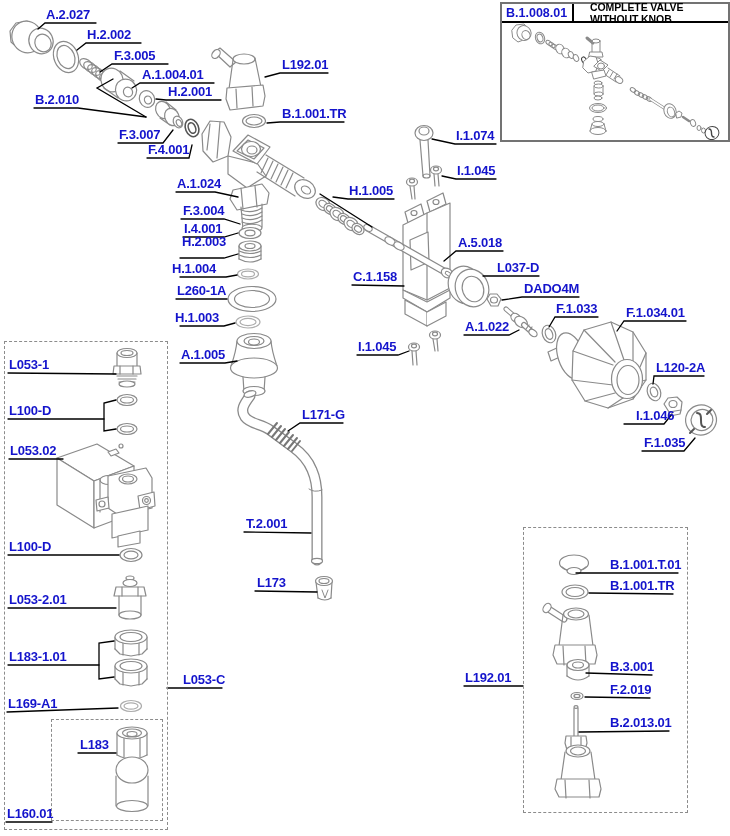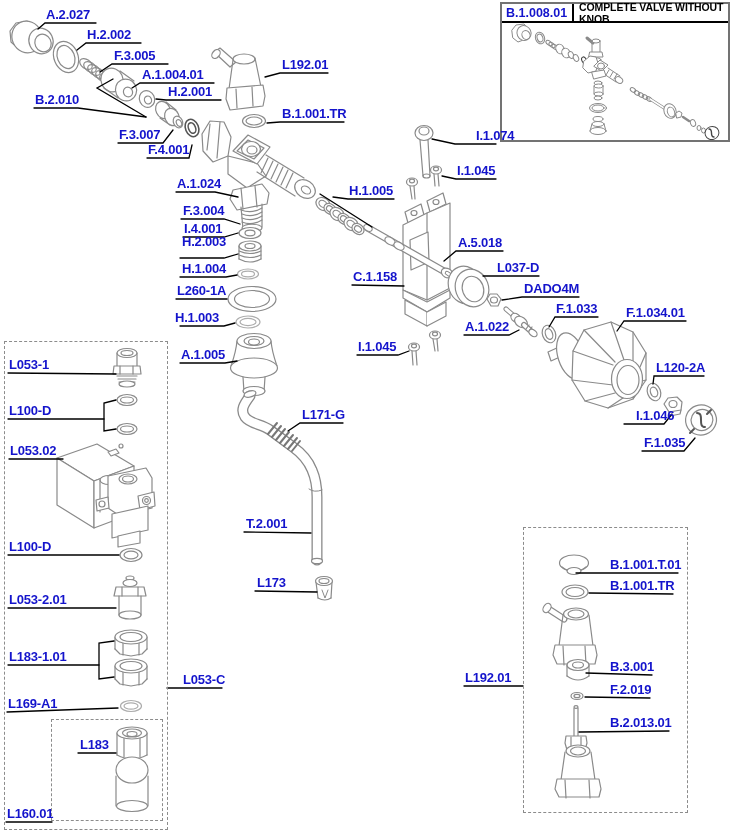--- a/index.html
+++ b/index.html
@@ -8,21 +8,21 @@
   svg.art{position:absolute;left:0;top:0;}
   .lbl{position:absolute;font-size:13px;font-weight:bold;color:#1414cc;white-space:nowrap;
        line-height:14px;letter-spacing:-0.2px;}
   .gbox{position:absolute;border:1px dashed #8c8c8c;background:transparent;}
   .inset{position:absolute;left:500px;top:2px;width:226px;height:136px;border:2px solid #737373;
          background:transparent;}
   .inset-header{display:flex;height:17px;border-bottom:2px solid #000;background:#fff;}
   .inset-num{width:66px;border-right:2px solid #000;color:#1414cc;font-size:12.5px;font-weight:bold;
              display:flex;align-items:center;padding-left:4px;}
   .inset-title{flex:1;font-size:10.5px;font-weight:bold;color:#000;display:flex;align-items:center;
-               padding-left:5px;letter-spacing:-0.1px;}
+               padding-left:16px;letter-spacing:-0.1px;}
 </style>
 </head>
 <body>
 
 <div class="stage">
 
 <svg class="art" width="730" height="836" viewBox="0 0 730 836">
 
   <g stroke="#8a8a8a" fill="none" stroke-width="1.2" stroke-linejoin="round" stroke-linecap="round">
 
@@ -554,25 +554,25 @@
 <div class="lbl" style="left:35px;top:93px">B.2.010</div>
 <div class="lbl" style="left:119px;top:128px">F.3.007</div>
 <div class="lbl" style="left:148px;top:143px">F.4.001</div>
 <div class="lbl" style="left:282px;top:58px">L192.01</div>
 <div class="lbl" style="left:282px;top:107px">B.1.001.TR</div>
 <div class="lbl" style="left:177px;top:177px">A.1.024</div>
 <div class="lbl" style="left:349px;top:184px">H.1.005</div>
 <div class="lbl" style="left:183px;top:204px">F.3.004</div>
 <div class="lbl" style="left:184px;top:222px">I.4.001</div>
 <div class="lbl" style="left:182px;top:235px">H.2.003</div>
-<div class="lbl" style="left:182px;top:262px">H.1.004</div>
+<div class="lbl" style="left:172px;top:262px">H.1.004</div>
 <div class="lbl" style="left:177px;top:284px">L260-1A</div>
 <div class="lbl" style="left:175px;top:311px">H.1.003</div>
 <div class="lbl" style="left:181px;top:348px">A.1.005</div>
-<div class="lbl" style="left:476px;top:129px">I.1.074</div>
+<div class="lbl" style="left:456px;top:129px">I.1.074</div>
 <div class="lbl" style="left:457px;top:164px">I.1.045</div>
 <div class="lbl" style="left:458px;top:236px">A.5.018</div>
 <div class="lbl" style="left:353px;top:270px">C.1.158</div>
 <div class="lbl" style="left:497px;top:261px">L037-D</div>
 <div class="lbl" style="left:524px;top:282px">DADO4M</div>
 <div class="lbl" style="left:465px;top:320px">A.1.022</div>
 <div class="lbl" style="left:556px;top:302px">F.1.033</div>
 <div class="lbl" style="left:626px;top:306px">F.1.034.01</div>
 <div class="lbl" style="left:656px;top:361px">L120-2A</div>
 <div class="lbl" style="left:636px;top:409px">I.1.046</div>

